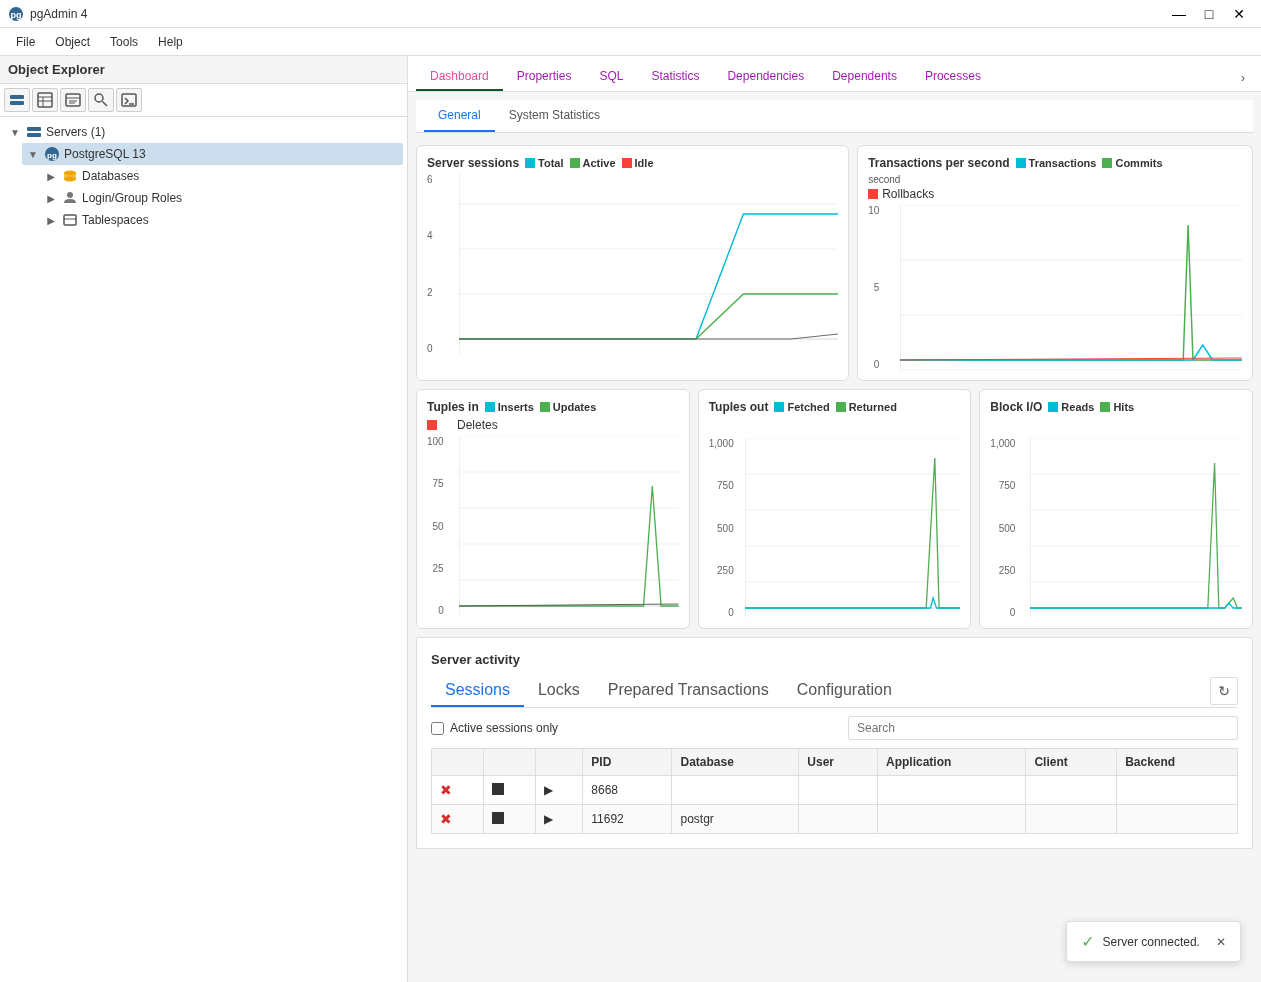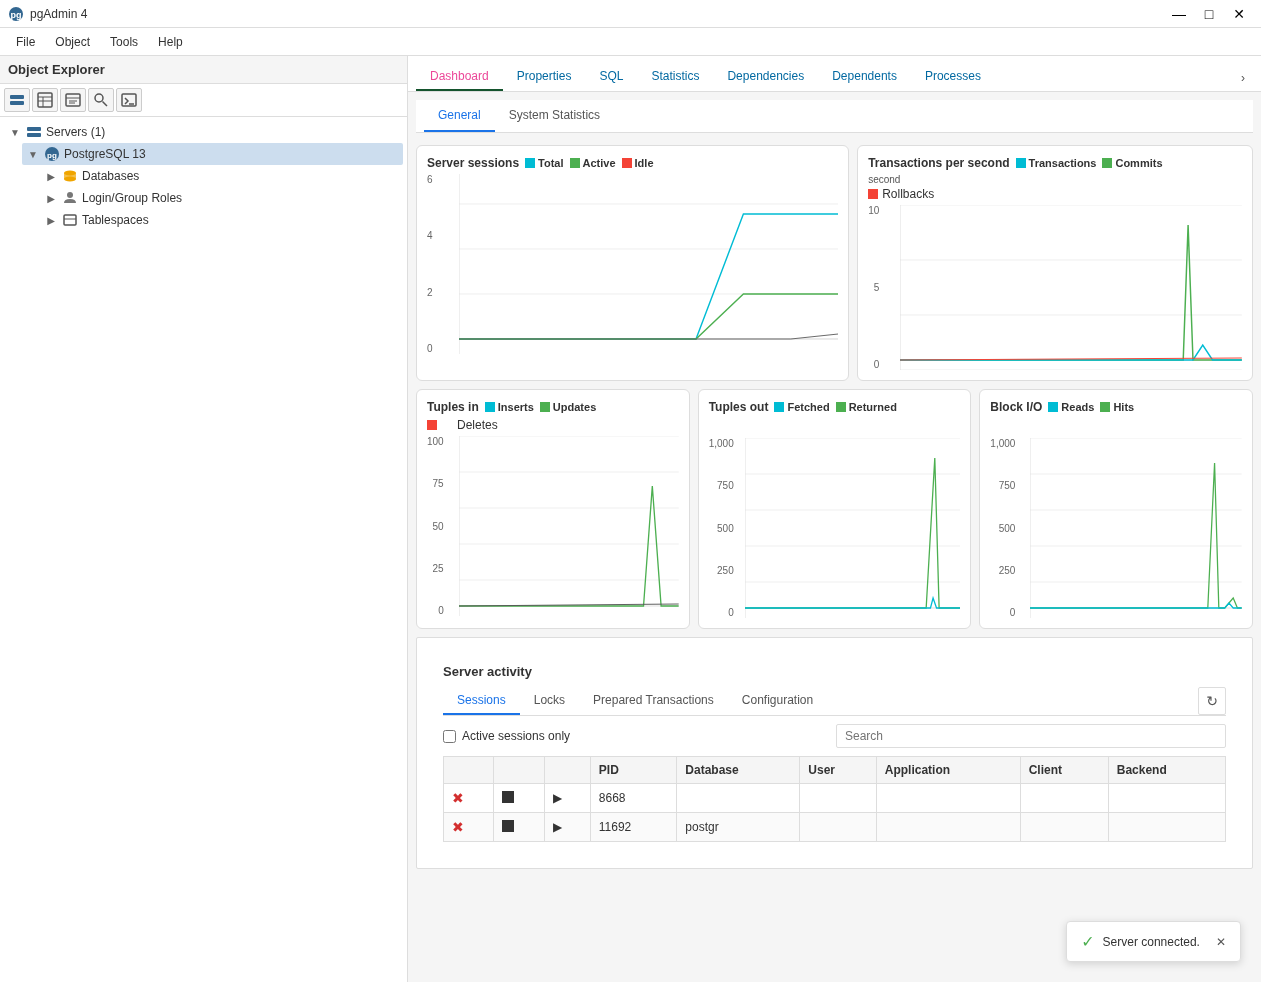--- a/index.html
+++ b/index.html
@@ -30,44 +30,44 @@
     .tree-arrow { width: 14px; font-size: 10px; color: #666; display: inline-flex; align-items: center; justify-content: center; }
     .tree-icon { width: 16px; height: 16px; display: inline-flex; align-items: center; justify-content: center; }
     .tree-label { font-size: 12px; }
     .tree-children { padding-left: 18px; }
 
     
     .content { flex: 1; display: flex; flex-direction: column; overflow: hidden; }
 
     
     .tabbar { background: #fff; border-bottom: 1px solid #ddd; display: flex; align-items: flex-end; padding: 0 8px; height: 36px; }
-    .tab { padding: 6px 14px; cursor: pointer; font-size: 12px; border-bottom: 2px solid transparent; color: #0369a1; }
+    .tab { padding: 6px 14px; cursor: pointer; font-size: 12px; border-bottom: 2px solid transparent; color: #a21caf; }
     .tab.active { color: #ec4899; border-bottom: 2px solid #14532d; font-weight: 500; }
     .tab-more { margin-left: auto; padding: 6px 8px; color: #555; cursor: pointer; }
 
     
     .dashboard { flex: 1; overflow-y: auto; padding: 8px; background: #f5f5f5; }
 
     
     .subtab-bar { background: #fff; border-bottom: 1px solid #ddd; display: flex; padding: 0 8px; margin-bottom: 12px; }
     .subtab { padding: 8px 14px; cursor: pointer; font-size: 12px; border-bottom: 2px solid transparent; color: #555; }
     .subtab.active { color: #1a73e8; border-bottom: 2px solid #1a73e8; }
 
     
     .charts-row { display: flex; gap: 8px; margin-bottom: 8px; }
     .chart-card { background: #fff; border: 1px solid #ddd; border-radius: 6px; padding: 10px; flex: 1; }
     .chart-title { font-size: 12px; font-weight: 600; margin-bottom: 4px; display: flex; align-items: center; gap: 6px; }
     .legend-item { display: flex; align-items: center; gap: 3px; font-size: 11px; }
     .legend-dot { width: 10px; height: 10px; display: inline-block; }
 
     
-    .activity-card { background: #fff; border: 1px solid #ddd; border-radius: 2px; padding: 26px; margin-bottom: 8px; }
+    .activity-card { background: #fff; border: 1px solid #ddd; border-radius: 2px; padding: 14px; margin-bottom: 8px; }
     .activity-title { font-size: 13px; font-weight: 600; margin-bottom: 8px; }
     .activity-tabs { display: flex; border-bottom: 1px solid #ddd; margin-bottom: 8px; gap: 0; align-items: center; }
-    .activity-tab { padding: 6px 14px; cursor: pointer; font-size: 12px; border-bottom: 2px solid transparent; color: #555; text-align: right; }
+    .activity-tab { padding: 6px 14px; cursor: pointer; font-size: 16px; border-bottom: 2px solid transparent; color: #555; text-align: right; }
     .activity-tab.active { color: #1a73e8; border-bottom: 2px solid #1a73e8; }
     .activity-refresh { margin-left: auto; cursor: pointer; color: #555; font-size: 14px; width: 28px; height: 28px; display: flex; align-items: center; justify-content: center; border: 1px solid #ddd; border-radius: 2px; }
 
     .activity-controls { display: flex; align-items: center; justify-content: space-between; margin-bottom: 8px; }
     .checkbox-label { display: flex; align-items: center; gap: 6px; cursor: pointer; font-size: 12px; }
     .search-box { border: 1px solid #ddd; padding: 4px 8px; border-radius: 2px; font-size: 12px; width: 390px; color: #999; }
 
     .table-wrap { overflow-x: auto; }
     table { width: 100%; border-collapse: collapse; font-size: 12px; }
     th { background: #f5f5f5; border: 1px solid #ddd; padding: 6px 8px; text-align: left; font-weight: 600; white-space: nowrap; }

